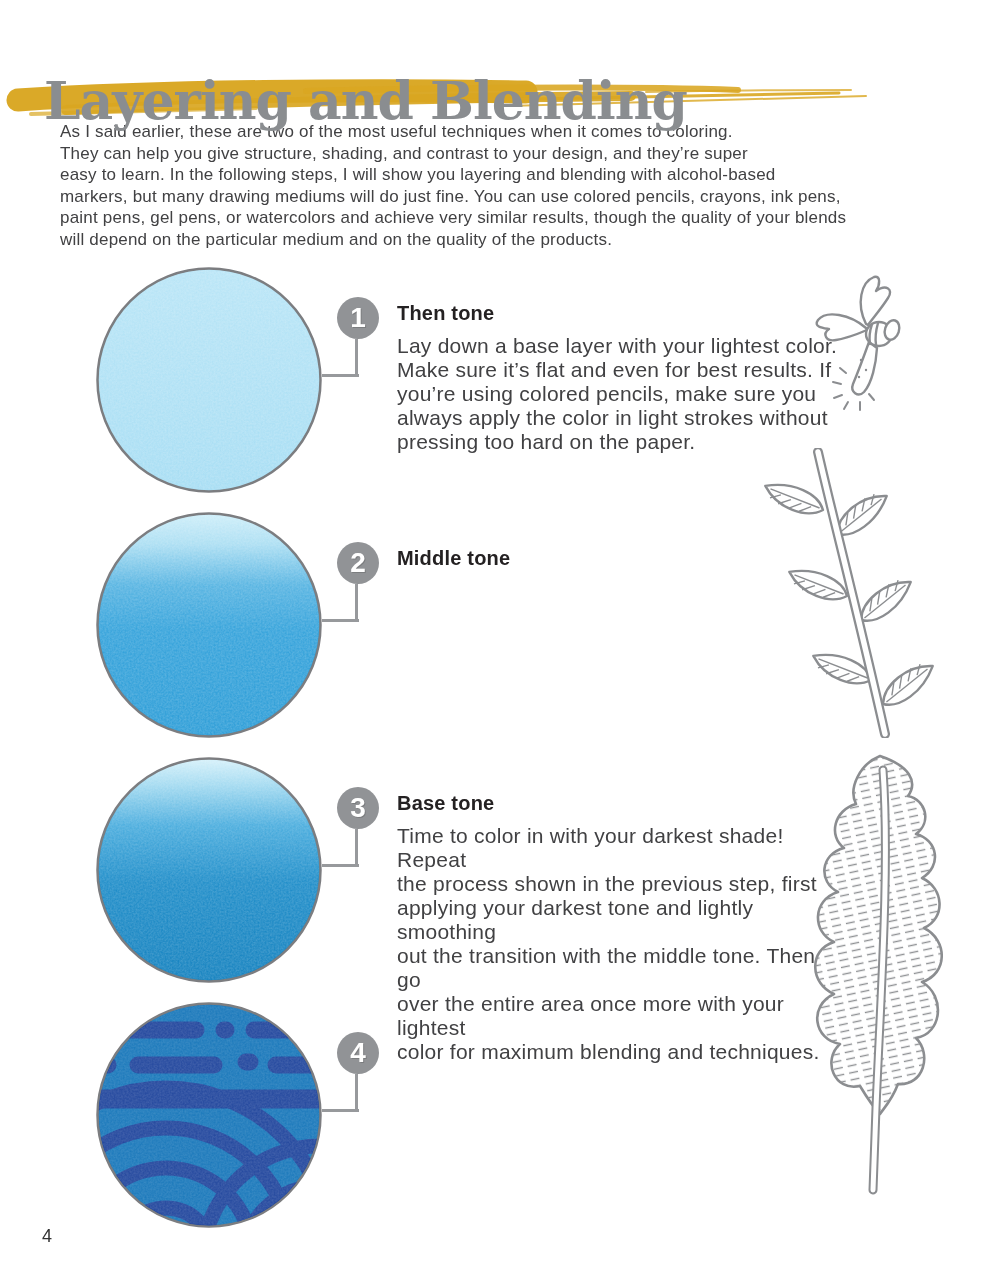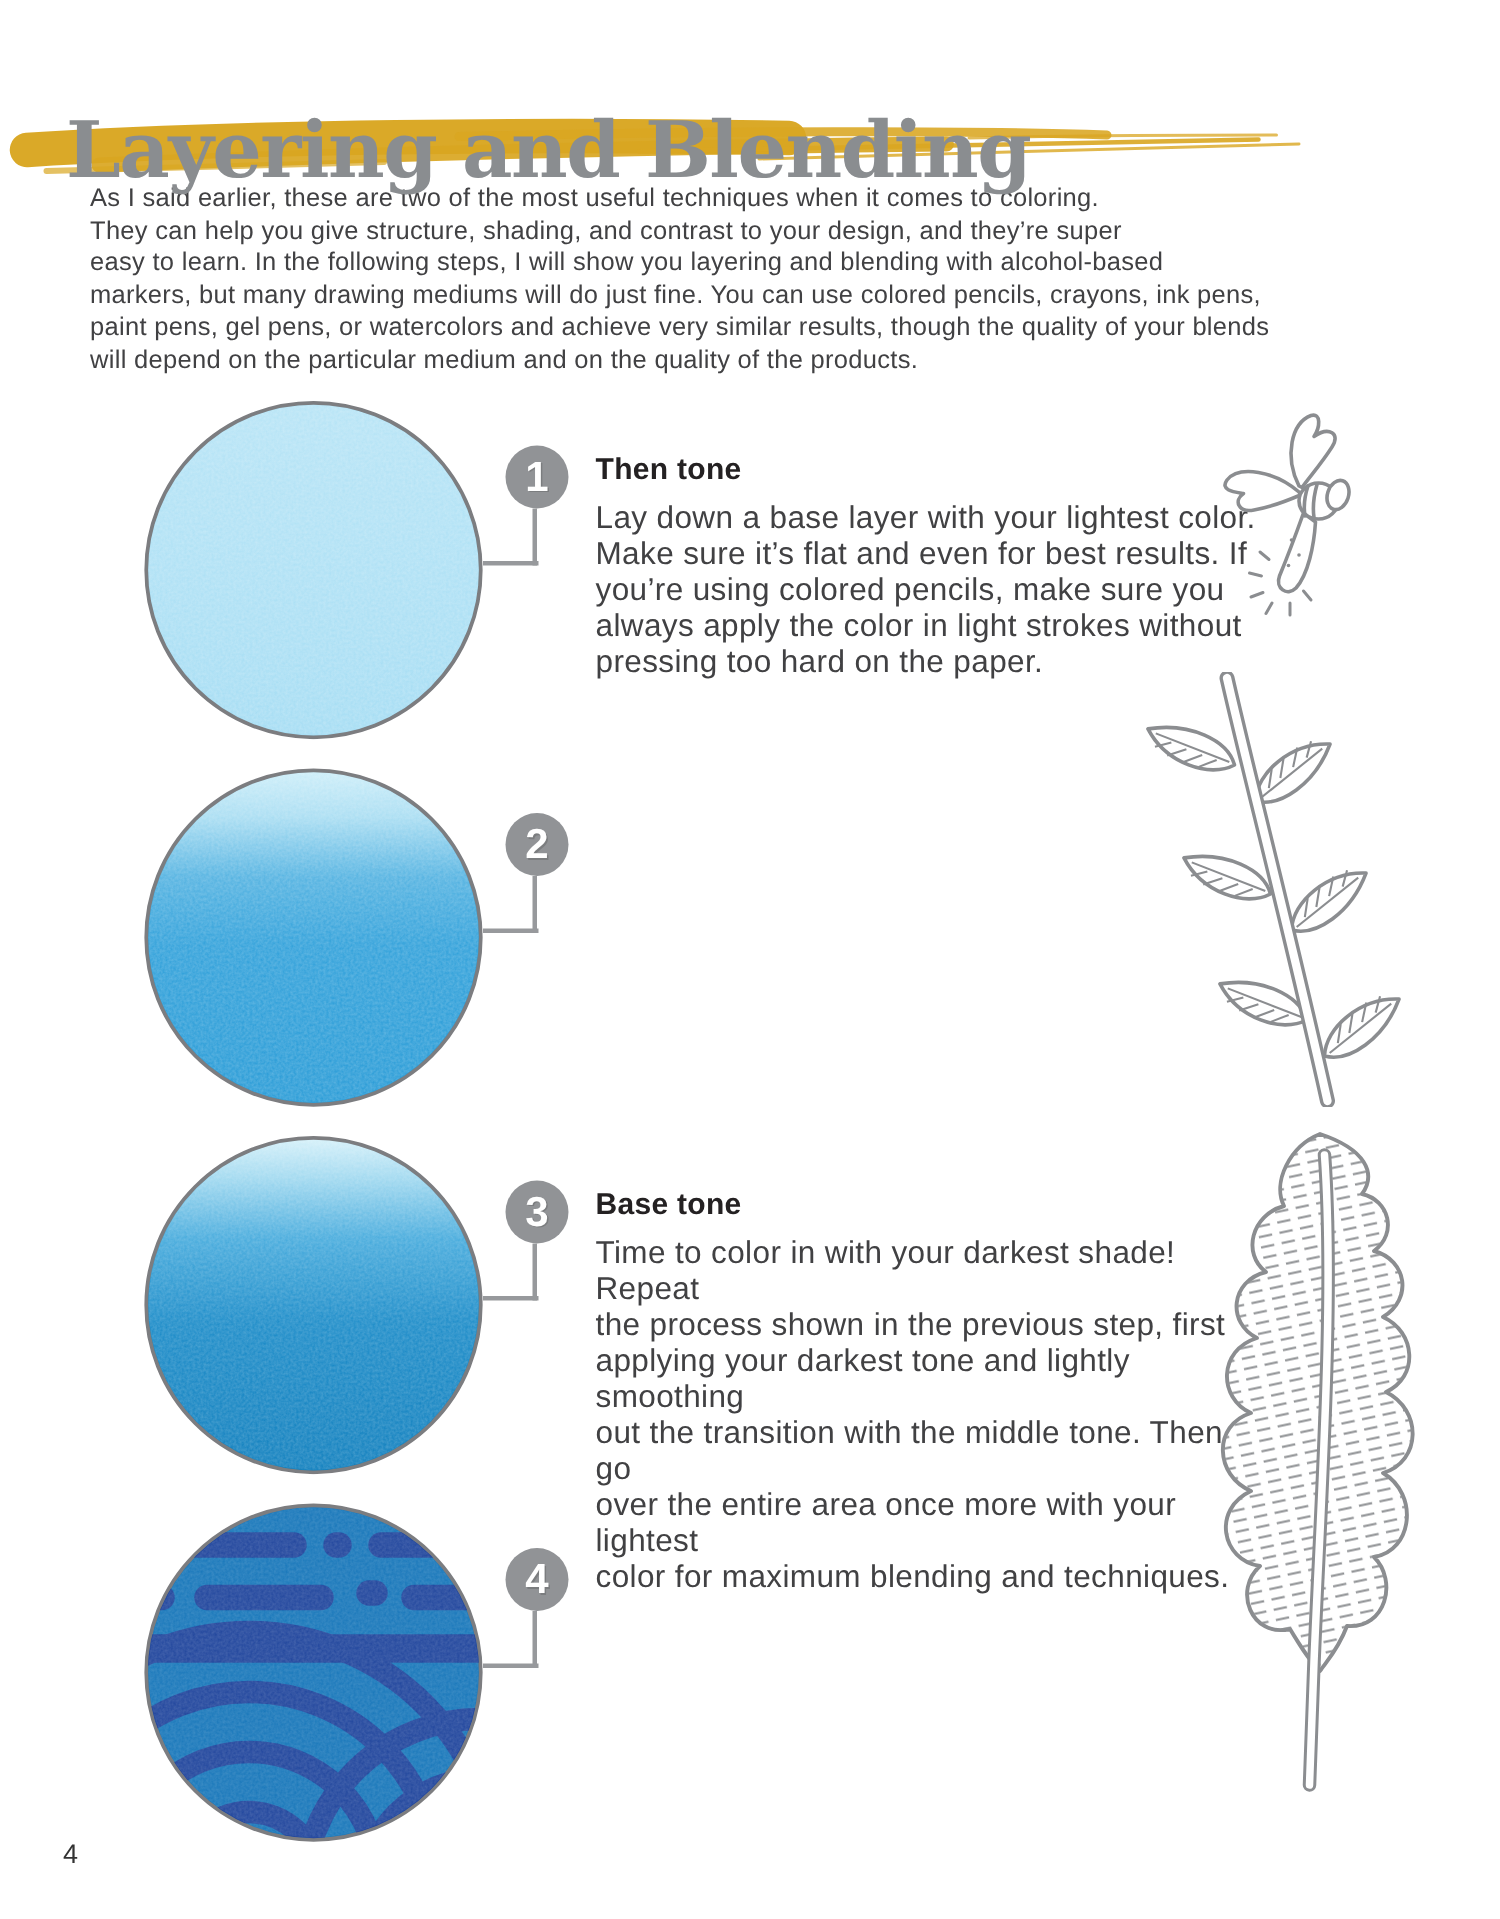--- a/index.html
+++ b/index.html
@@ -108,20 +108,21 @@
 
 <section class="step step-2">
   <svg class="swatch" width="226" height="226" viewBox="0 0 226 226">
     <circle cx="113" cy="113" r="111.5" fill="url(#grad2)" stroke="#7c7d80" stroke-width="2.5"></circle>
     <circle cx="113" cy="113" r="110" fill="#ffffff" filter="url(#grain)" opacity="0.28"></circle>
   </svg>
   <div class="conn-v"></div>
   <div class="conn-h"></div>
   <div class="badge">2</div>
   <div class="step-text">
+    <h2 class="step-heading">Middle tone</h2>
   </div>
 </section>
 
 <section class="step step-3">
   <svg class="swatch" width="226" height="226" viewBox="0 0 226 226">
     <circle cx="113" cy="113" r="111.5" fill="url(#grad3)" stroke="#7c7d80" stroke-width="2.5"></circle>
     <circle cx="113" cy="113" r="110" fill="#ffffff" filter="url(#grain)" opacity="0.26"></circle>
   </svg>
   <div class="conn-v"></div>
   <div class="conn-h"></div>

